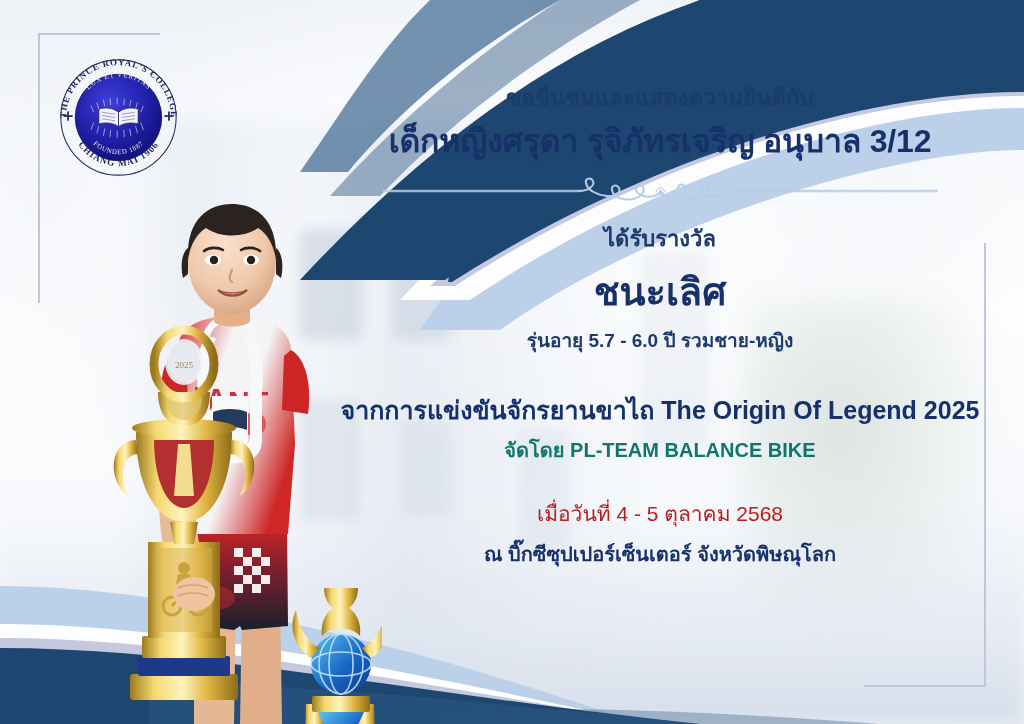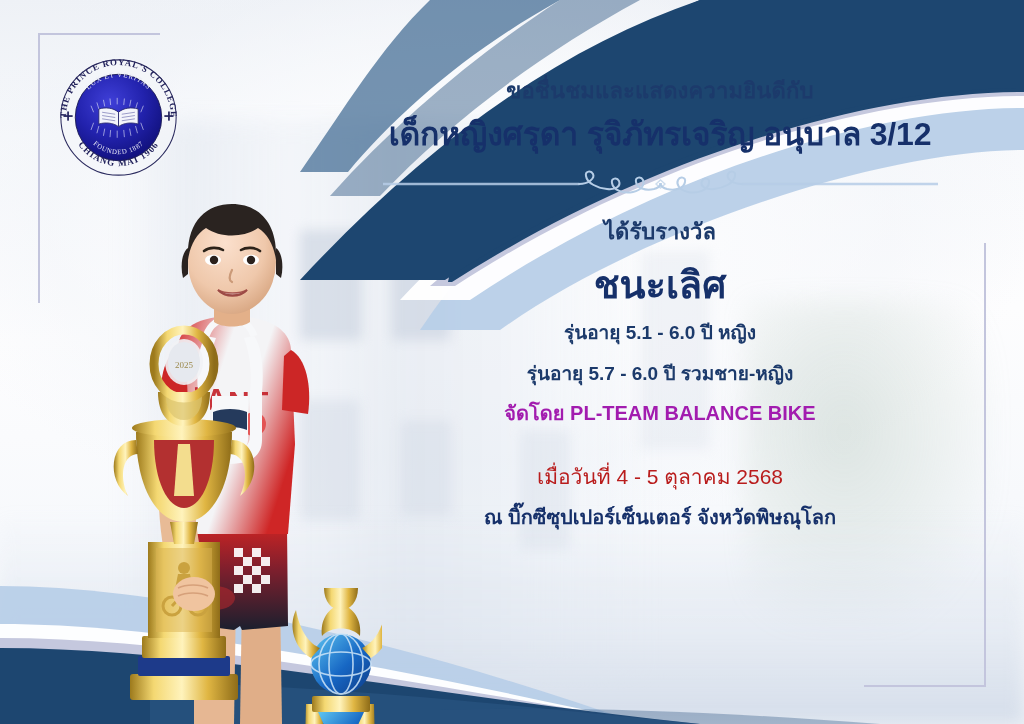--- a/index.html
+++ b/index.html
@@ -77,21 +77,21 @@
     left: 82px;
     top: 196px;
     width: 300px;
     height: 528px;
   }
 
   
   .text-col {
     position: absolute;
     left: 330px;
-    top: 78px;
+    top: 85px;
     width: 660px;
     text-align: center;
     color: #16305f;
   }
   .congrats {
     font-size: 22px;
     font-weight: 700;
     color: #1c3a6b;
     letter-spacing: 0.2px;
     line-height: 1.2;
@@ -140,21 +140,21 @@
     margin-top: 40px;
     font-size: 25px;
     font-weight: 700;
     color: #16306a;
     line-height: 1.2;
   }
   .event-org {
     margin-top: 9px;
     font-size: 20px;
     font-weight: 700;
-    color: #a21caf;
+    color: #0f766e;
   }
   .event-date {
     margin-top: 31px;
     font-size: 21px;
     font-weight: 400;
     color: #b91c1c;
   }
   .event-venue {
     margin-top: 8px;
     font-size: 20px;
@@ -446,23 +446,23 @@
 
         <path d="M359,16 C349,16 343,10 345,6 C347,2 353,3 352,8 C351,15 341,20 331,21 C322,22 317,18 319,13 C321,9 327,10 326,15 C325,22 315,26 305,24 C296,22 293,16 295,12 C297,8 303,9 302,14 C301,20 293,23 284,21 C280,20 278,18 277,16"></path>
 
         <path d="M273,16 L277.5,12 L282,16 L277.5,20 Z" stroke-width="1.4" opacity="0.7"></path>
       </g>
     </svg>
 
     <div class="received">ได้รับรางวัล</div>
 
     <div class="award-main">ชนะเลิศ</div>
-    <div class="award-sub">รุ่นอายุ 5.1 - 6.0 ปี หญิง</div>
 
     <div class="award-sub award-sub-2">รุ่นอายุ 5.7 - 6.0 ปี รวมชาย-หญิง</div>
 
+    <div class="event-name">จากการแข่งขันจักรยานขาไถ The Origin Of Legend 2025</div>
     <div class="event-org">จัดโดย PL-TEAM BALANCE BIKE</div>
 
     <div class="event-date">เมื่อวันที่ 4 - 5 ตุลาคม 2568</div>
     <div class="event-venue">ณ บิ๊กซีซุปเปอร์เซ็นเตอร์ จังหวัดพิษณุโลก</div>
   </div>
 
 </div>
 
 </body></html>

